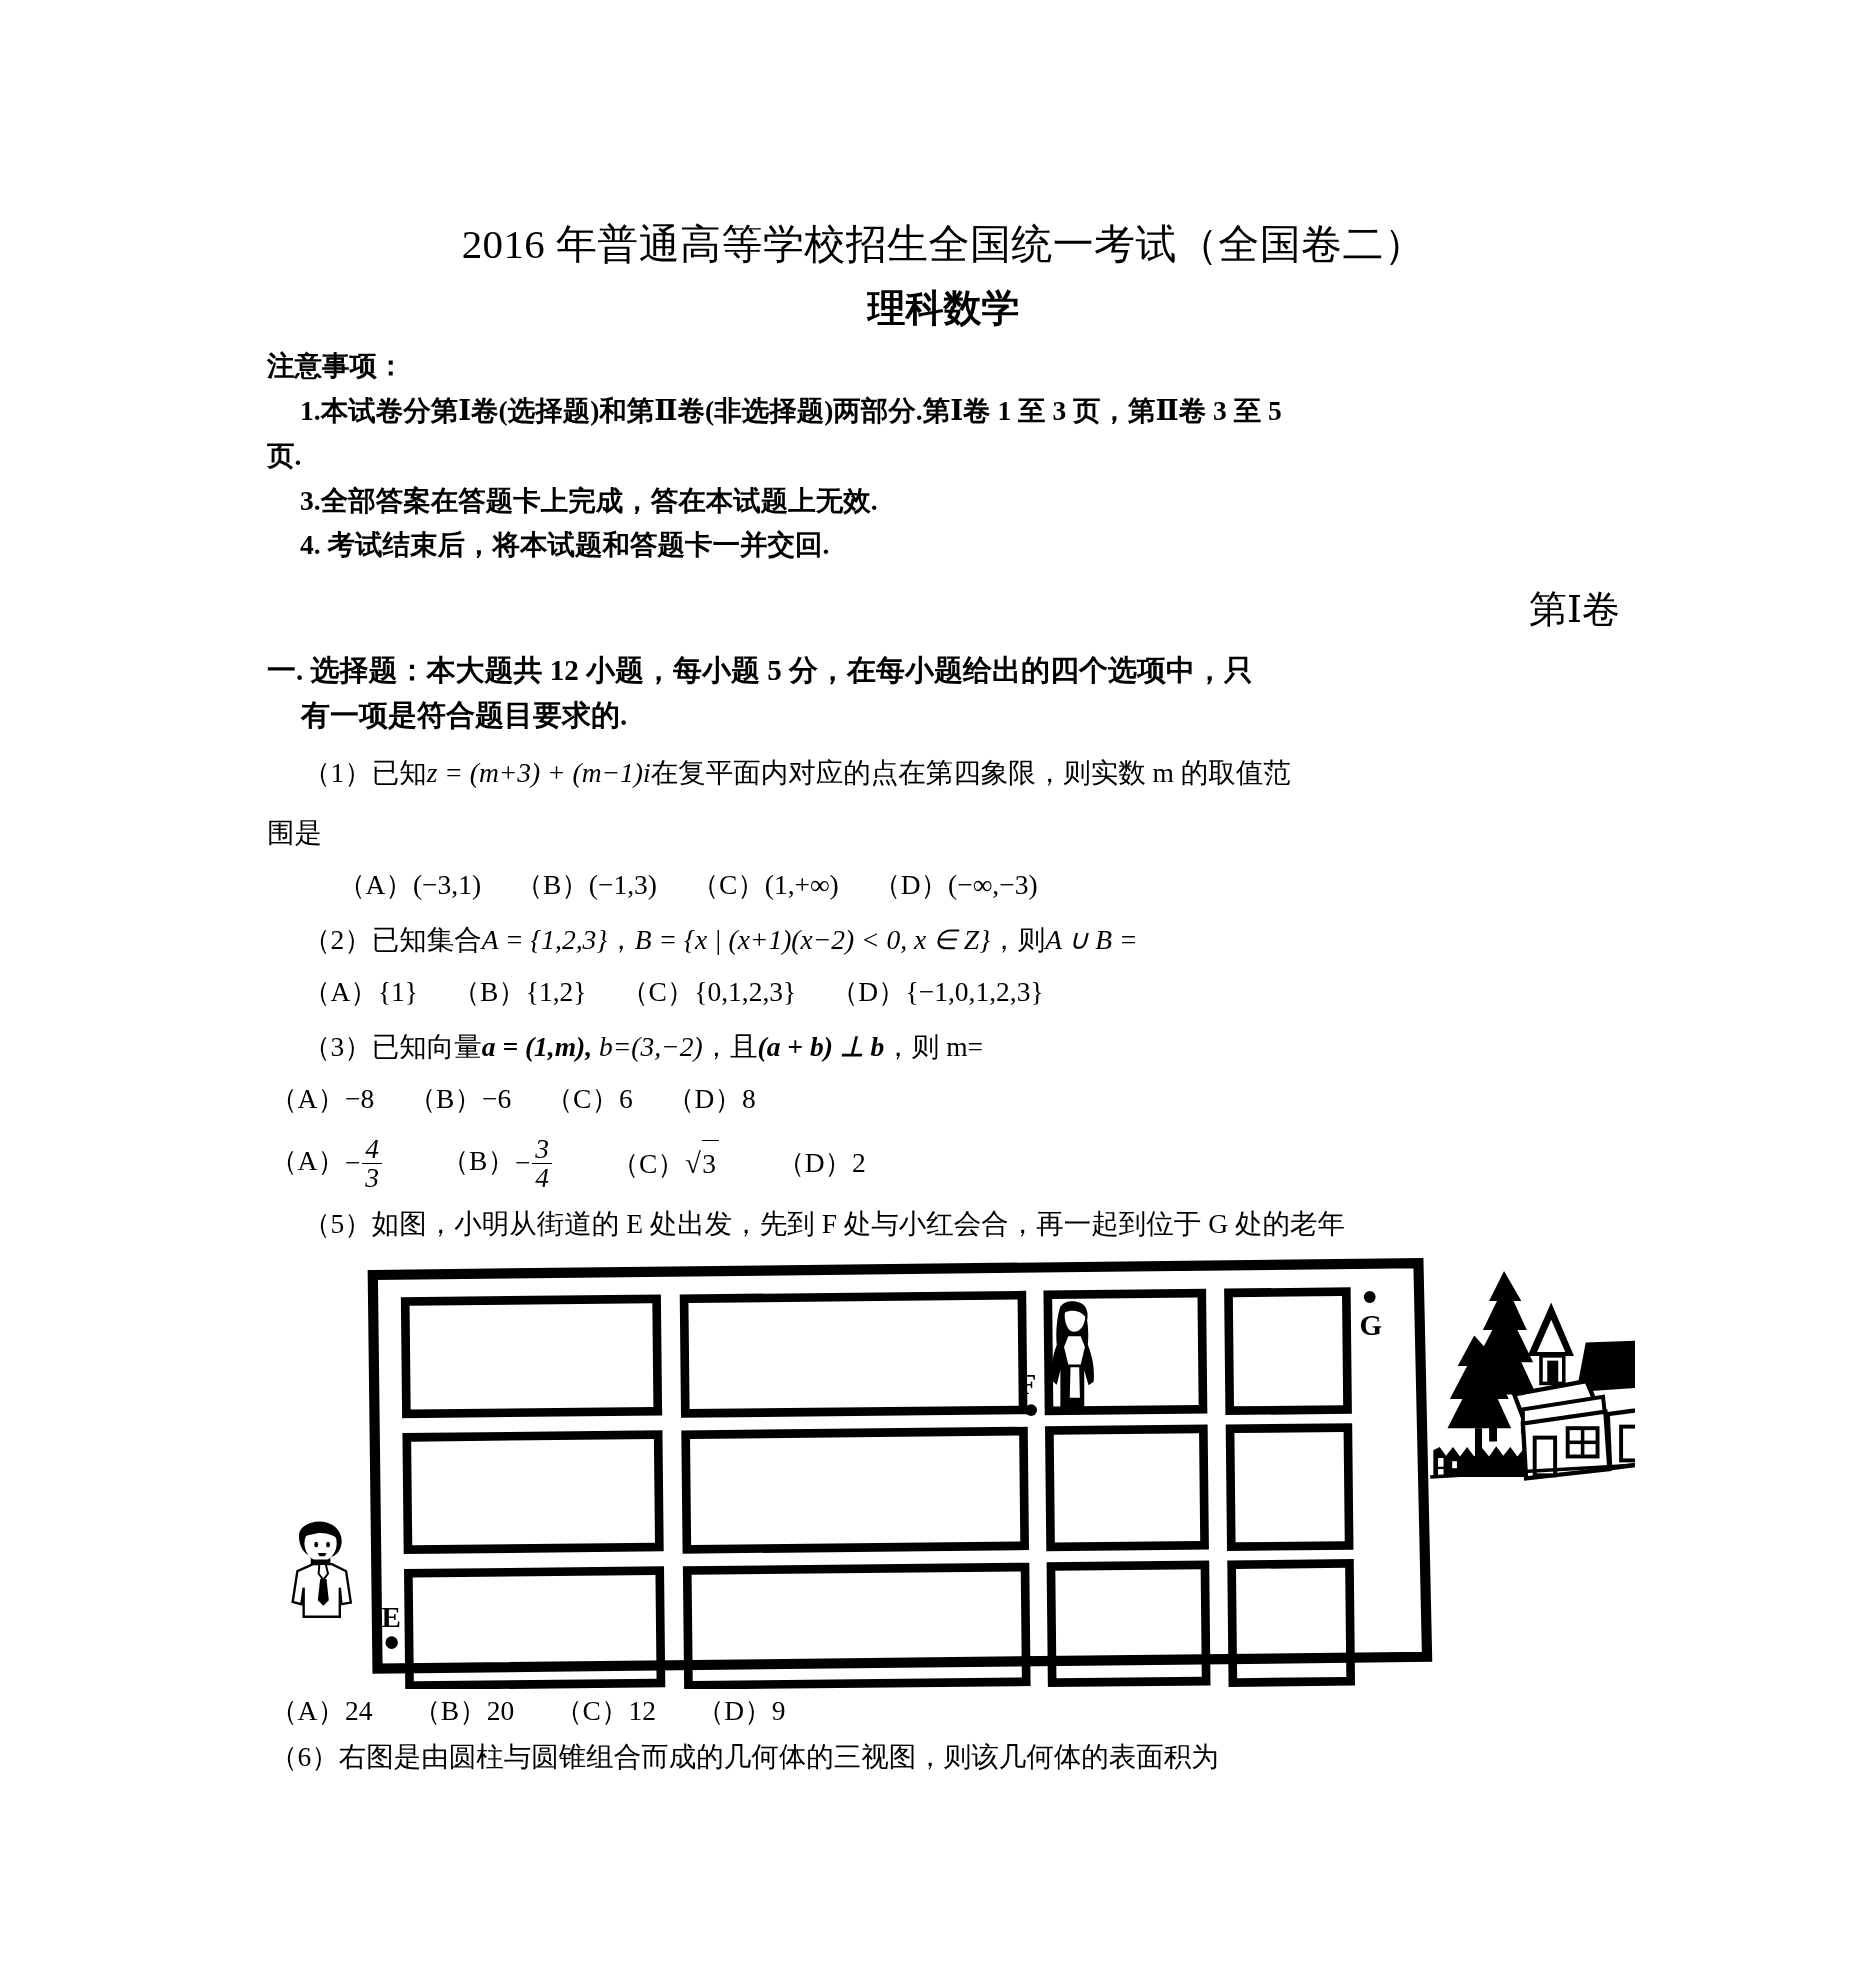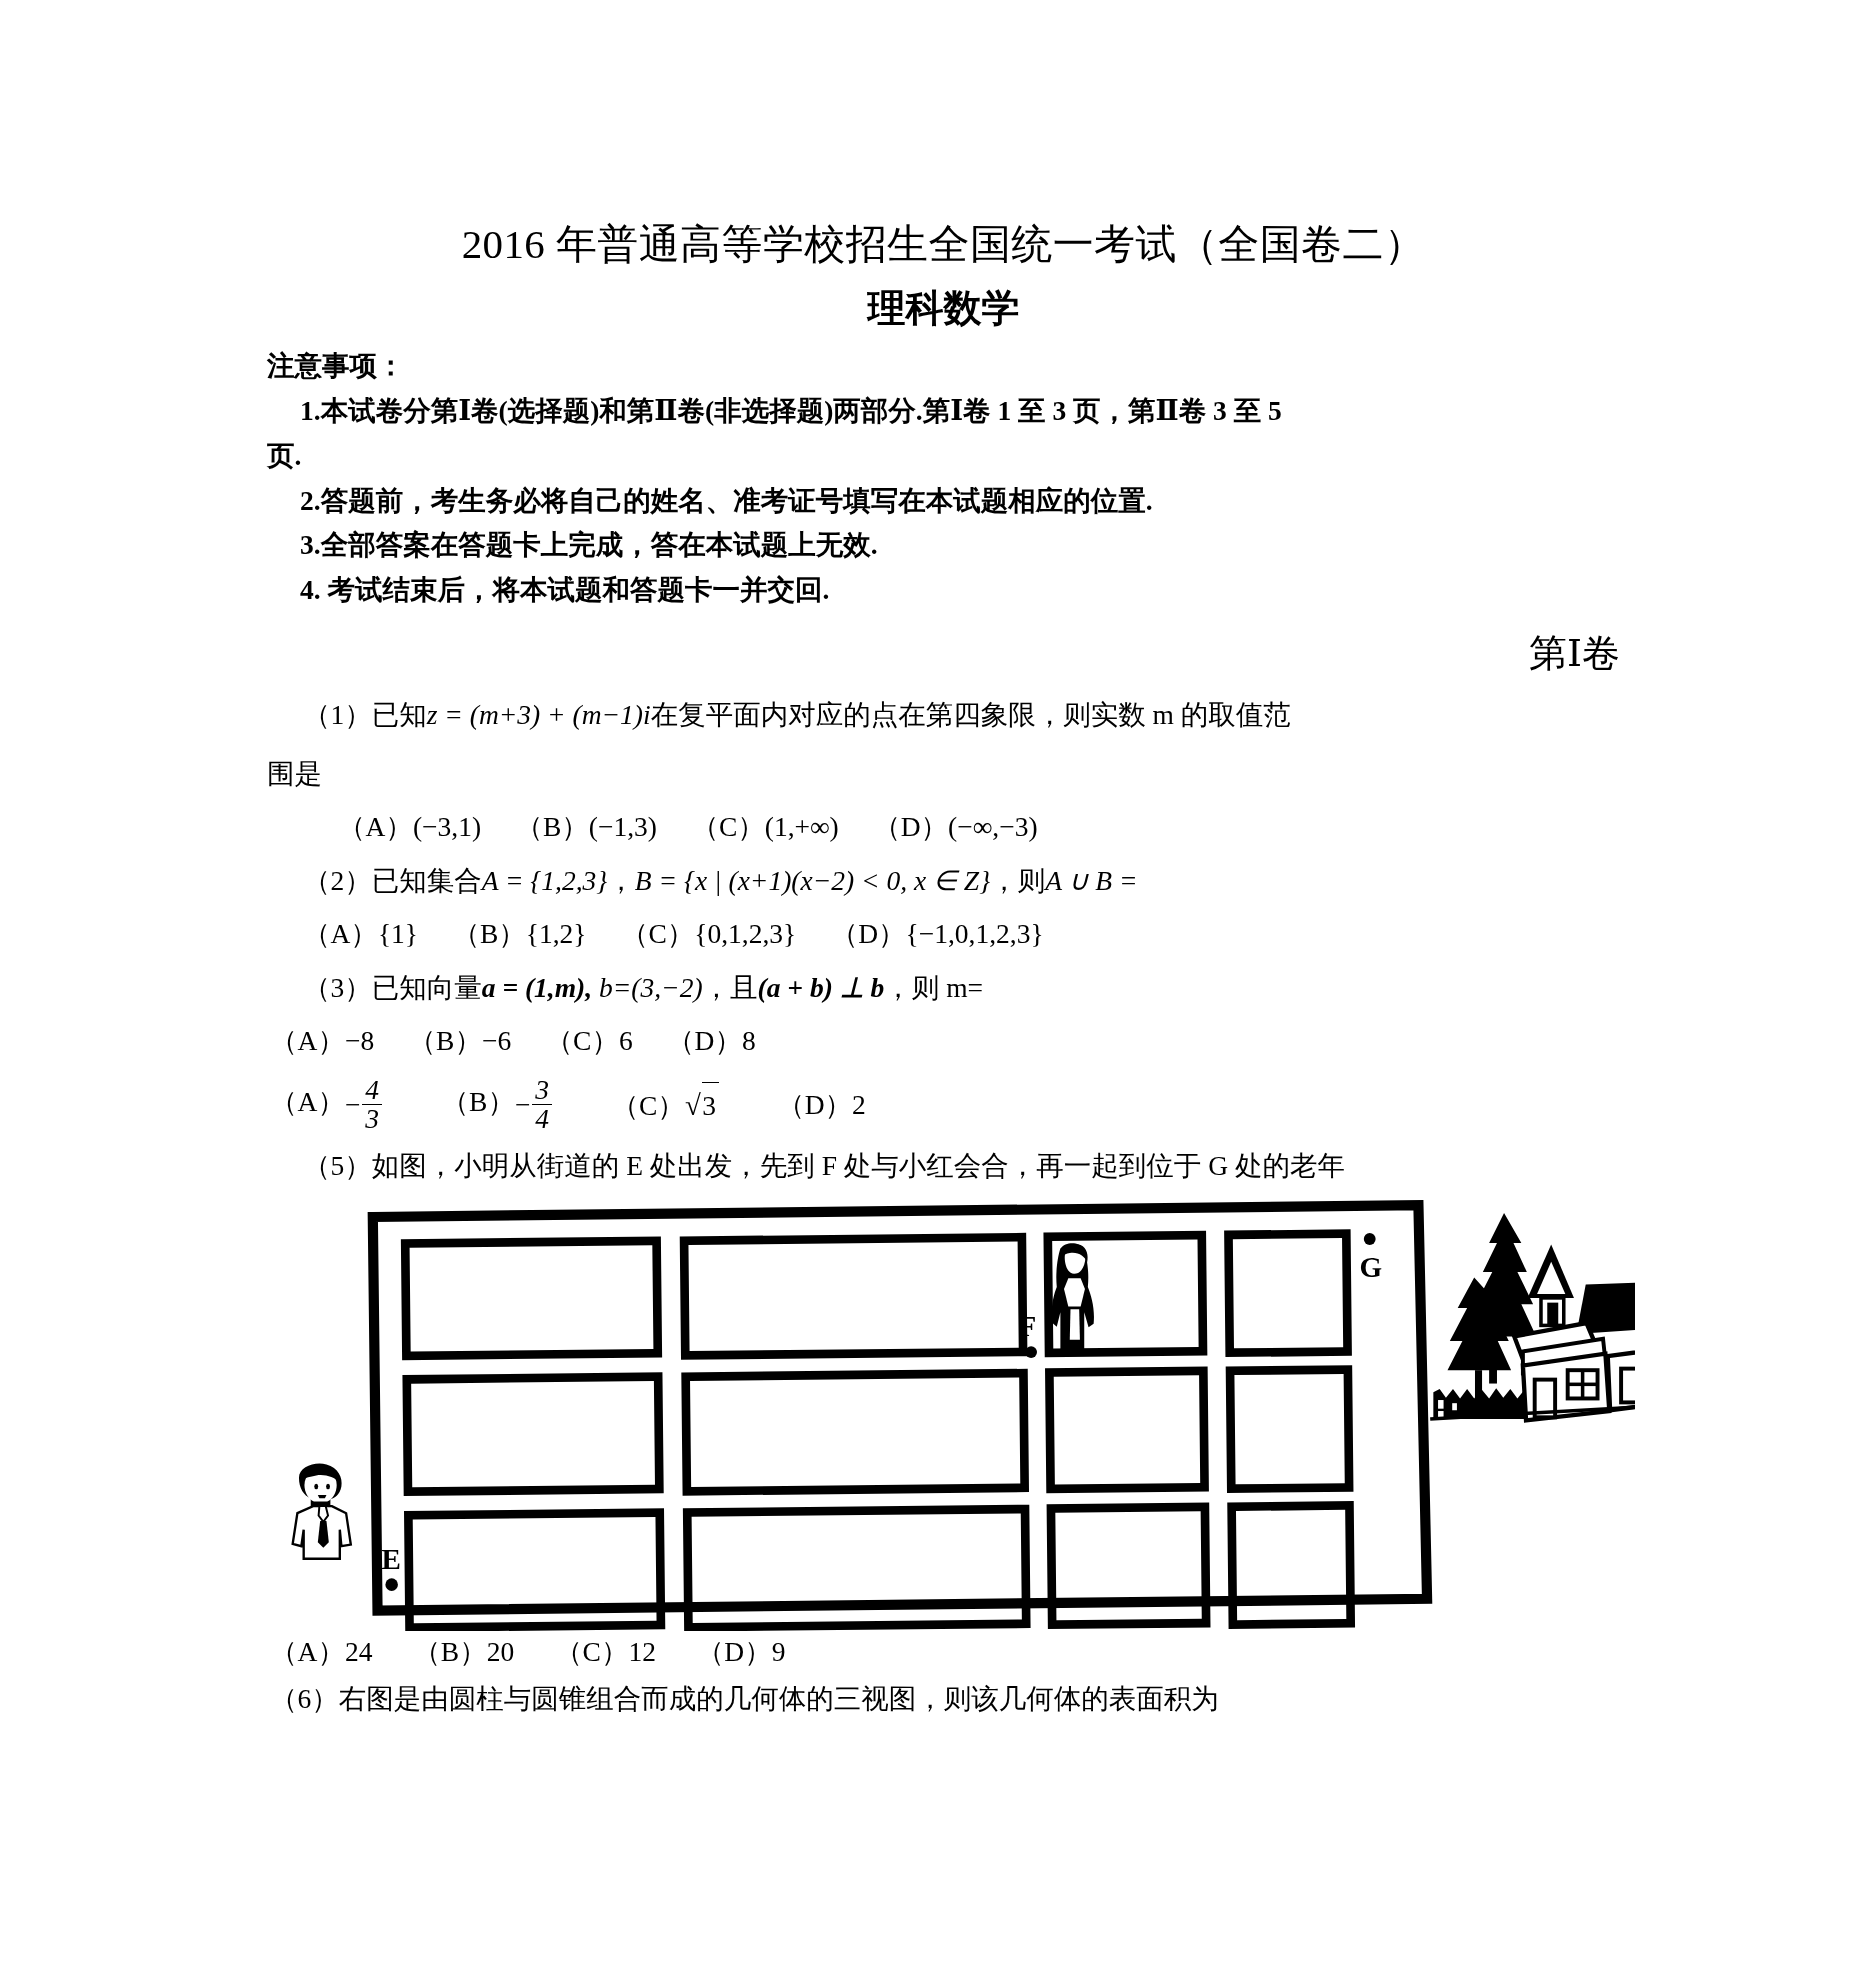--- a/index.html
+++ b/index.html
@@ -124,26 +124,29 @@
 <body>
 
 <div class="page">
 
   <h1 class="doc-title">2016 年普通高等学校招生全国统一考试（全国卷二）</h1>
   <h2 class="doc-subtitle">理科数学</h2>
 
   <div class="notice-head">注意事项：</div>
   <div class="notice-item">1.本试卷分第Ⅰ卷(选择题)和第Ⅱ卷(非选择题)两部分.第Ⅰ卷 1 至 3 页，第Ⅱ卷 3 至 5</div>
   <div class="notice-item" style="text-indent:0;">页.</div>
-  <div class="notice-item">2.答题前，考生务必将自己的姓名、准考证号填写在本试题相应的位置.</div>
   <div class="notice-item">3.全部答案在答题卡上完成，答在本试题上无效.</div>
   <div class="notice-item">4. 考试结束后，将本试题和答题卡一并交回.</div>
 
   <div class="section-head">第Ⅰ卷</div>
 
+  <div class="mc-intro">
+    <span>一. 选择题：本大题共 12 小题，每小题 5 分，在每小题给出的四个选项中，只</span>
+    <span class="cont">有一项是符合题目要求的.</span>
+  </div>
 
   <div class="q q-stem">
     <span>（1）</span><span>已知</span><span class="mi">z = (m+3) + (m−1)i</span><span>在复平面内对应的点在第四象限，则实数 m 的取值范</span>
   </div>
   <div class="q q-stem2">围是</div>
   <div class="opts indent-more">
     <span class="opt"><span class="opt-label">（A）</span><span class="mn">(−3,1)</span></span>
     <span class="opt"><span class="opt-label">（B）</span><span class="mn">(−1,3)</span></span>
     <span class="opt"><span class="opt-label">（C）</span><span class="mn">(1,+∞)</span></span>
     <span class="opt"><span class="opt-label">（D）</span><span class="mn">(−∞,−3)</span></span>

